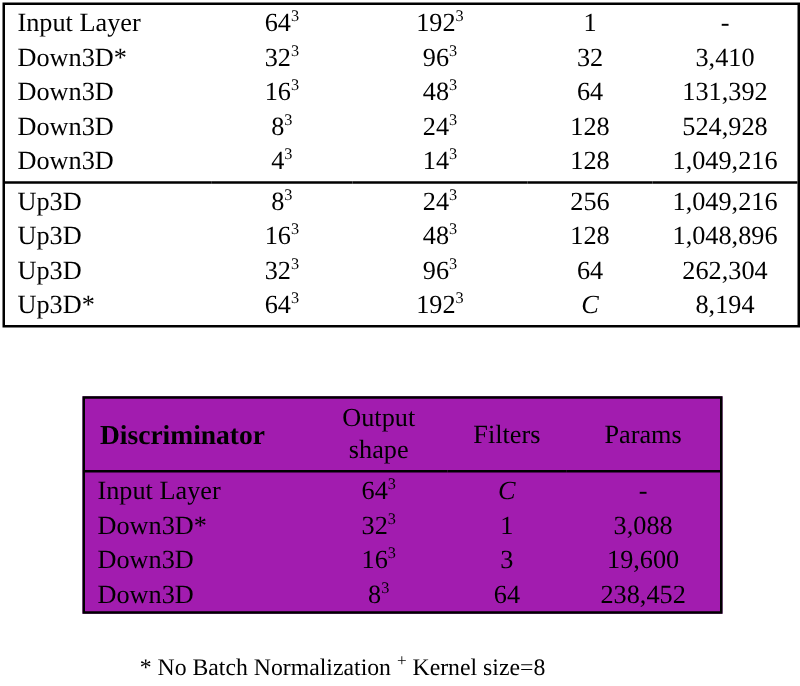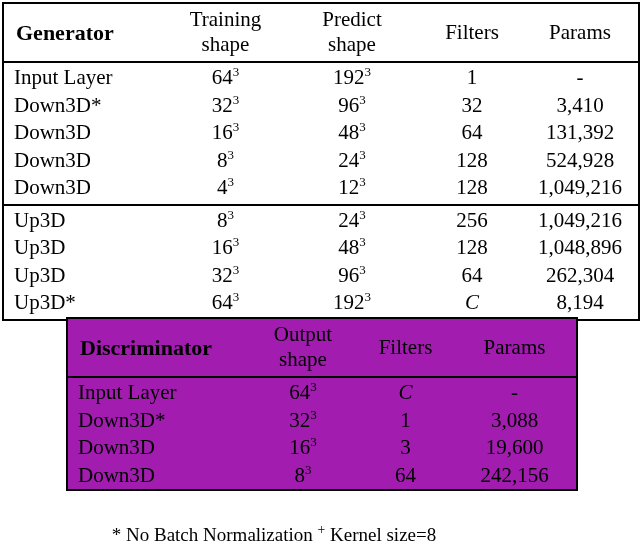--- a/index.html
+++ b/index.html
@@ -136,33 +136,20 @@
 <div id="generator-table">
   <table>
     <colgroup>
       <col class="g-c0">
         <col class="g-c1">
         <col class="g-c2">
         <col class="g-c3">
         <col class="g-c4">
     </colgroup>
     <tbody>
-      <tr class="hdr-row rule-under">
-        <td class="namecol">Generator</td>
-        <td>
-          <span class="hdr-two-line">Training</span>
-          <span class="hdr-two-line">shape</span>
-        </td>
-        <td>
-          <span class="hdr-two-line">Predict</span>
-          <span class="hdr-two-line">shape</span>
-        </td>
-        <td>Filters</td>
-        <td>Params</td>
-      </tr>
 
       <tr class="body-row first-body">
         <td class="namecol">Input Layer</td>
         <td><span>64</span><sup>3</sup></td>
         <td><span>192</span><sup>3</sup></td>
         <td>1</td>
         <td>-</td>
       </tr>
       <tr class="body-row">
         <td class="namecol">Down3D*</td>
@@ -181,21 +168,21 @@
       <tr class="body-row">
         <td class="namecol">Down3D</td>
         <td><span>8</span><sup>3</sup></td>
         <td><span>24</span><sup>3</sup></td>
         <td>128</td>
         <td>524,928</td>
       </tr>
       <tr class="body-row last-body">
         <td class="namecol">Down3D</td>
         <td><span>4</span><sup>3</sup></td>
-        <td><span>12</span><sup>3</sup></td>
+        <td><span>14</span><sup>3</sup></td>
         <td>128</td>
         <td>1,049,216</td>
       </tr>
 
       <tr class="body-row first-body rule-over">
         <td class="namecol">Up3D</td>
         <td><span>8</span><sup>3</sup></td>
         <td><span>24</span><sup>3</sup></td>
         <td>256</td>
         <td>1,049,216</td>
@@ -259,21 +246,21 @@
       <tr class="body-row">
         <td class="namecol">Down3D</td>
         <td><span>16</span><sup>3</sup></td>
         <td>3</td>
         <td>19,600</td>
       </tr>
       <tr class="body-row">
         <td class="namecol">Down3D</td>
         <td><span>8</span><sup>3</sup></td>
         <td>64</td>
-        <td>242,156</td>
+        <td>238,452</td>
       </tr>
     </tbody>
   </table>
 </div>
 
 <div id="footnote">
   <span class="fn-sym">*</span>
   <span>No Batch Normalization</span>
   <span class="fn-plus">+</span>
   <span>Kernel size=8</span>

